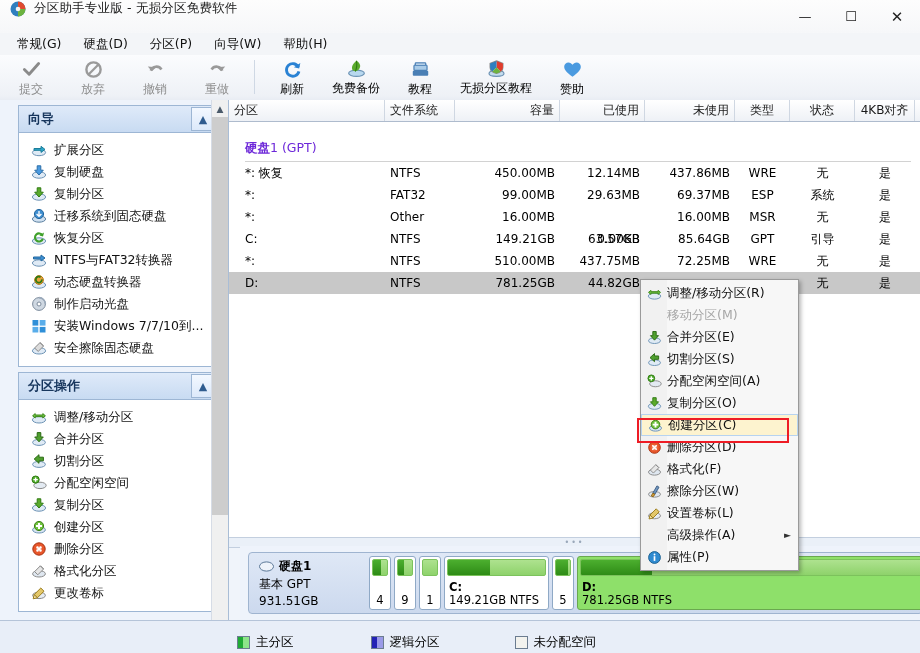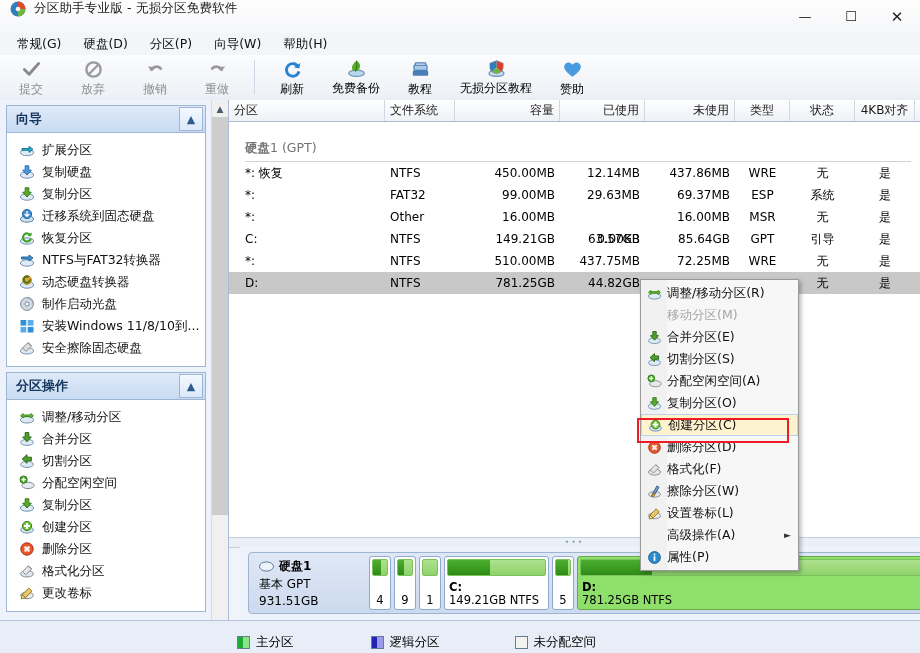--- a/index.html
+++ b/index.html
@@ -49,21 +49,21 @@
   .tool.wide{width:auto;padding:0 9px;}
   .tsep{width:1px;height:34px;background:#cfd8e4;margin:2px 6px 0 6px;}
 
   
   .sidebar{
     position:absolute;left:0;top:100px;width:228px;height:553px;
     background:#eef3fb;
     border-right:1px solid #a9bdd6;
     overflow:hidden;
   }
-  .sb-inner{position:absolute;left:0;top:0;width:212px;}
+  .sb-inner{position:absolute;left:12px;top:0;width:212px;}
   .panel{margin:5px 6px 0 6px;background:#fff;border:1px solid #9db6d4;}
   .panel-head{
     height:26px;display:flex;align-items:center;
     background:linear-gradient(to bottom,#dfeaf9,#c8dbf2);
     border-bottom:1px solid #9db6d4;
     position:relative;
   }
   .panel-title{font-weight:bold;font-size:13px;margin-left:9px;color:#17365d;}
   .panel-collapse{
     position:absolute;right:2px;top:1px;width:22px;height:22px;
@@ -94,21 +94,21 @@
     background:linear-gradient(to bottom,#ffffff,#eef1f6);
     border-bottom:1px solid #aebbcd;
   }
   .th{
     display:flex;align-items:center;font-size:12px;color:#1a1a1a;
     border-right:1px solid #cfd7e2;padding:0 5px;box-sizing:border-box;
   }
   .th.r{justify-content:flex-end;}
   .th.c{justify-content:center;}
   .disk-head{
-    margin:18px 0 4px 0;padding-left:16px;font-size:12.5px;color:#737373;
+    margin:18px 0 4px 0;padding-left:16px;font-size:12.5px;color:#6d28d9;
   }
   .disk-head b{font-weight:bold;}
   .disk-rule{height:1px;background:#d2d2d2;margin:3px 9px 0 16px;}
   .prow{height:22px;display:flex;align-items:center;font-size:12px;}
   .prow.sel{background:#c8c8c8;}
   .pc{box-sizing:border-box;padding:0 5px;display:flex;align-items:center;overflow:hidden;white-space:nowrap;}
   .pc.r{justify-content:flex-end;}
   .pc.c{justify-content:center;}
 
   
@@ -390,21 +390,21 @@
             </div>
             <div class="sb-item">
               <span class="sb-ico">
                 <svg width="16" height="16" viewBox="0 0 16 16">
                   <rect x="1.5" y="2" width="5.8" height="5.6" fill="#2f8fd8"></rect>
                   <rect x="8.7" y="2" width="5.8" height="5.6" fill="#59adea"></rect>
                   <rect x="1.5" y="8.9" width="5.8" height="5.6" fill="#59adea"></rect>
                   <rect x="8.7" y="8.9" width="5.8" height="5.6" fill="#2f8fd8"></rect>
                 </svg>
               </span>
-              <span class="sb-label">安装Windows 11/8/10到...</span>
+              <span class="sb-label">安装Windows 7/7/10到...</span>
             </div>
             <div class="sb-item">
               <span class="sb-ico">
                 <svg width="16" height="16" viewBox="0 0 16 16">
                   <ellipse cx="8" cy="10.8" rx="6.6" ry="3.2" fill="#dfeaf5" stroke="#6d93b5"></ellipse>
                   <path d="M3.5 8 L9 2.6 L12.6 6 L7.2 11.4 Z" fill="#dcdcdc" stroke="#8a8a8a"></path>
                   <path d="M9 2.6 L12.6 6" stroke="#8a8a8a"></path>
                 </svg>
               </span>
               <span class="sb-label">安全擦除固态硬盘</span>

